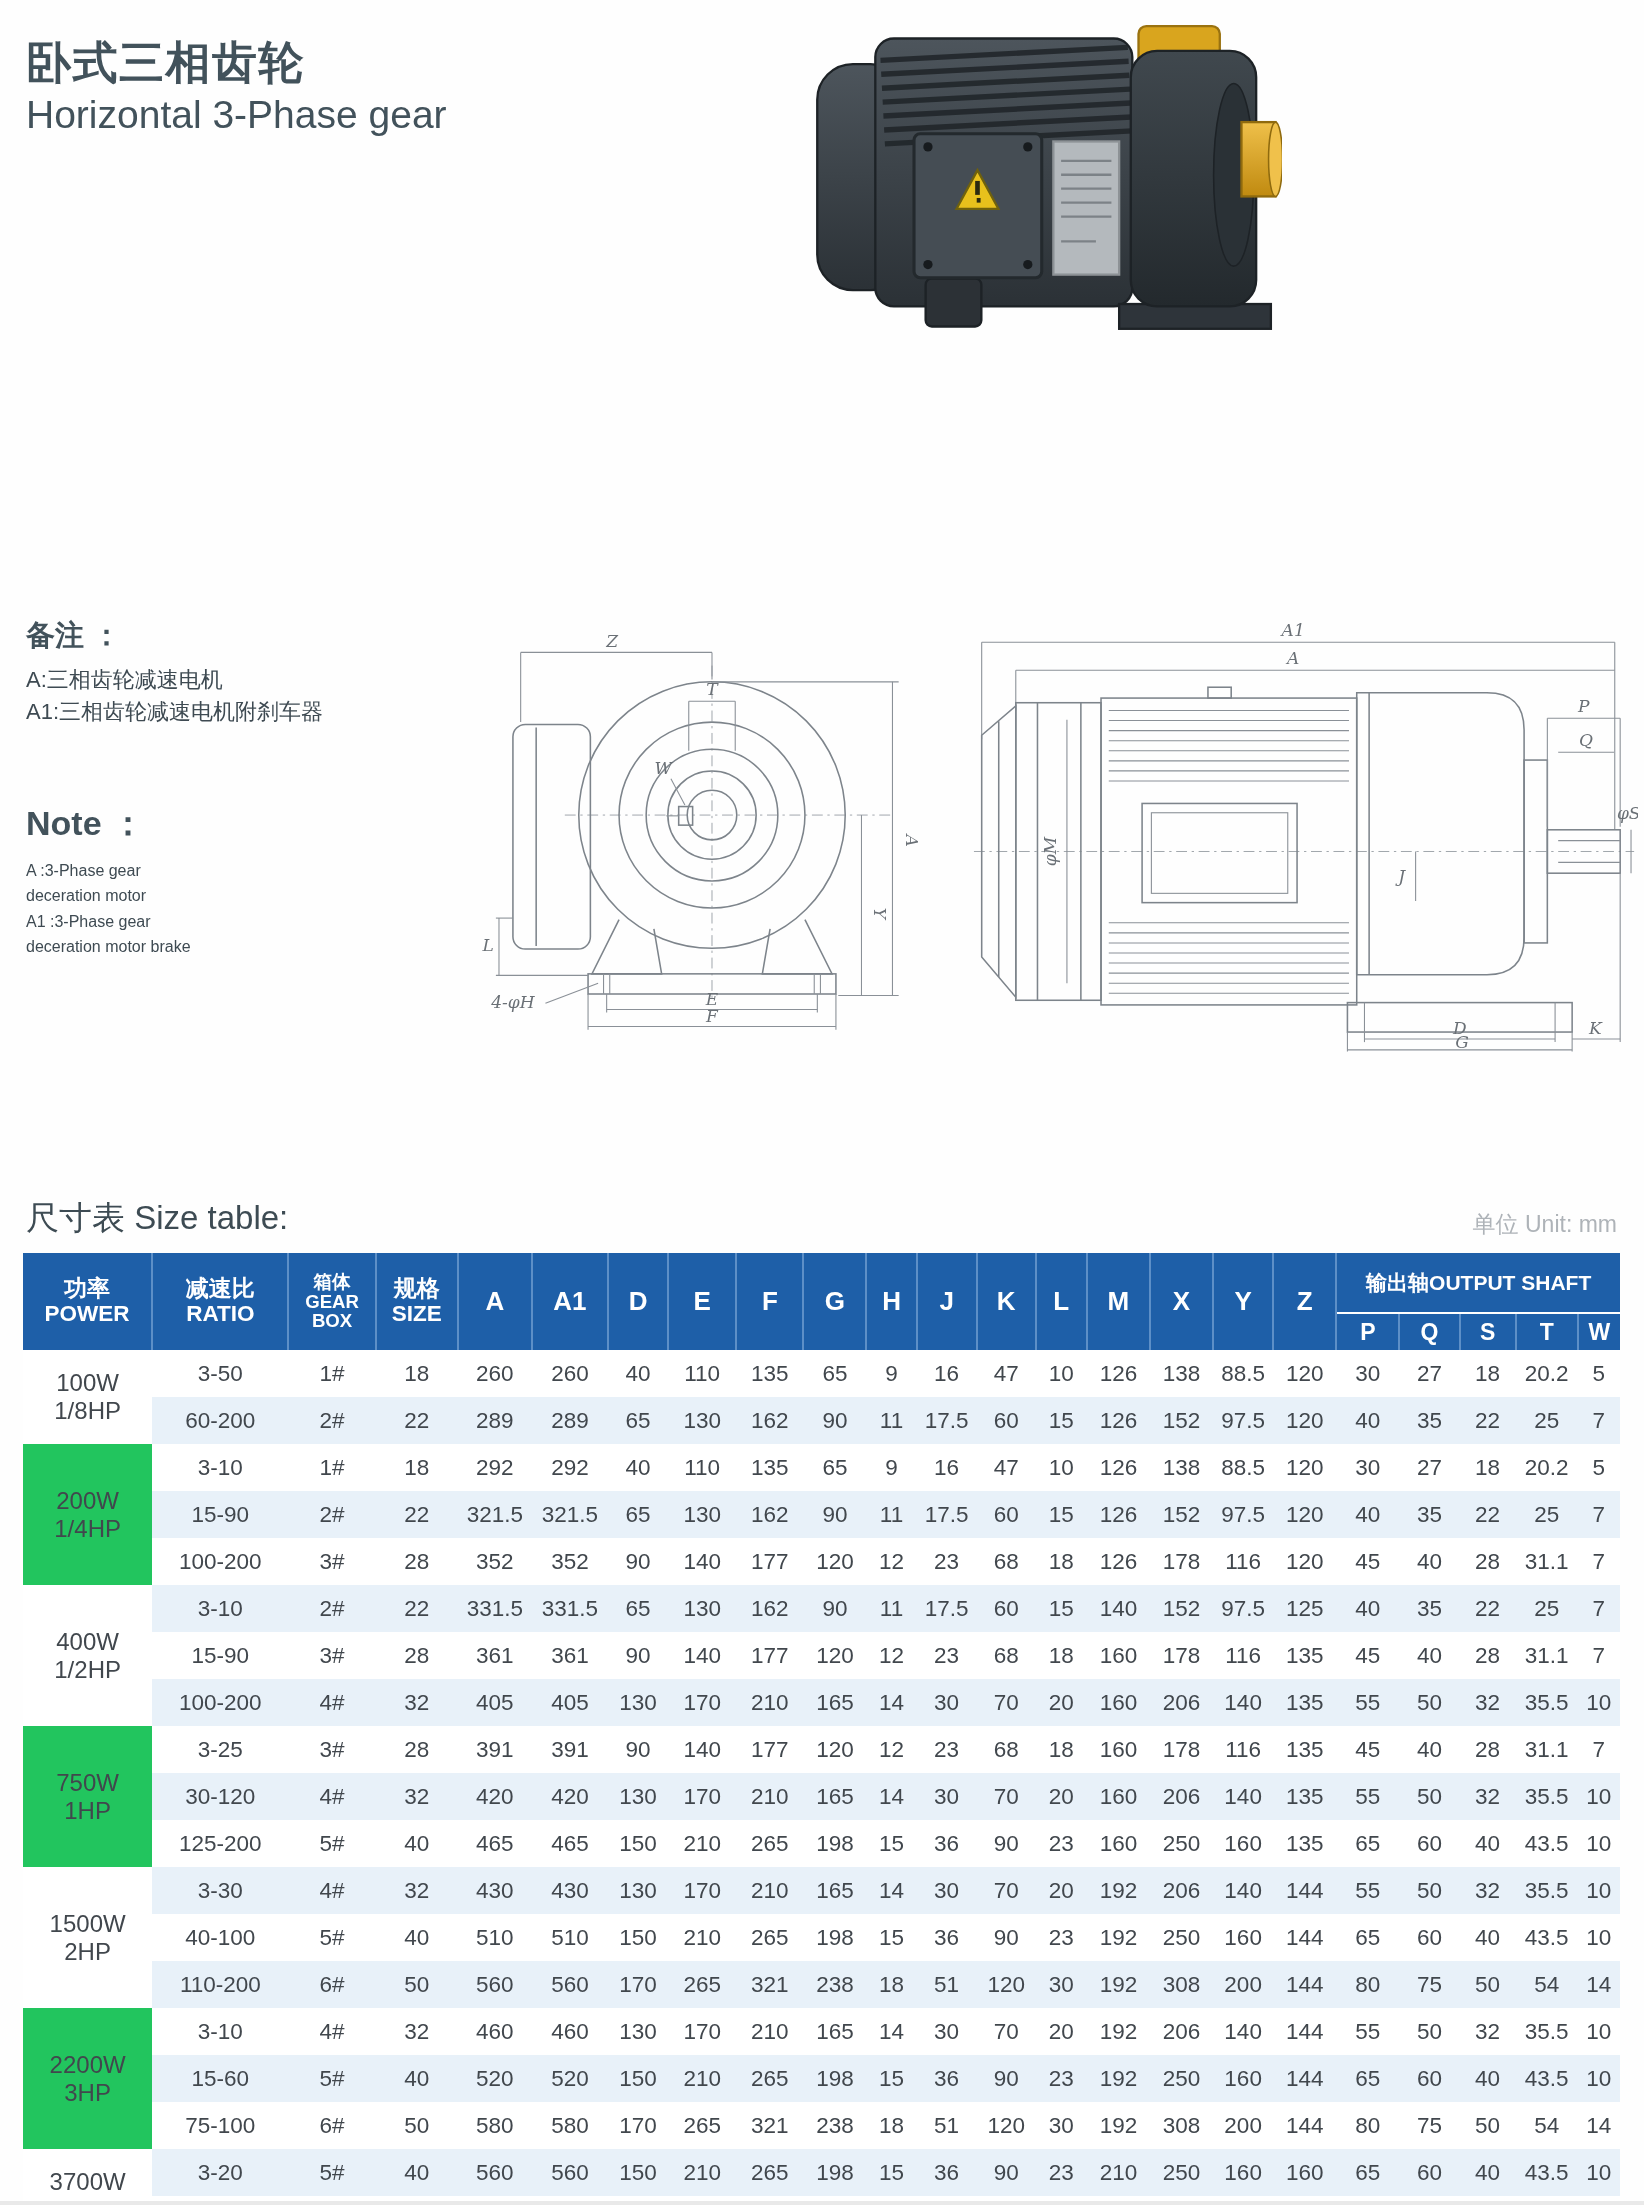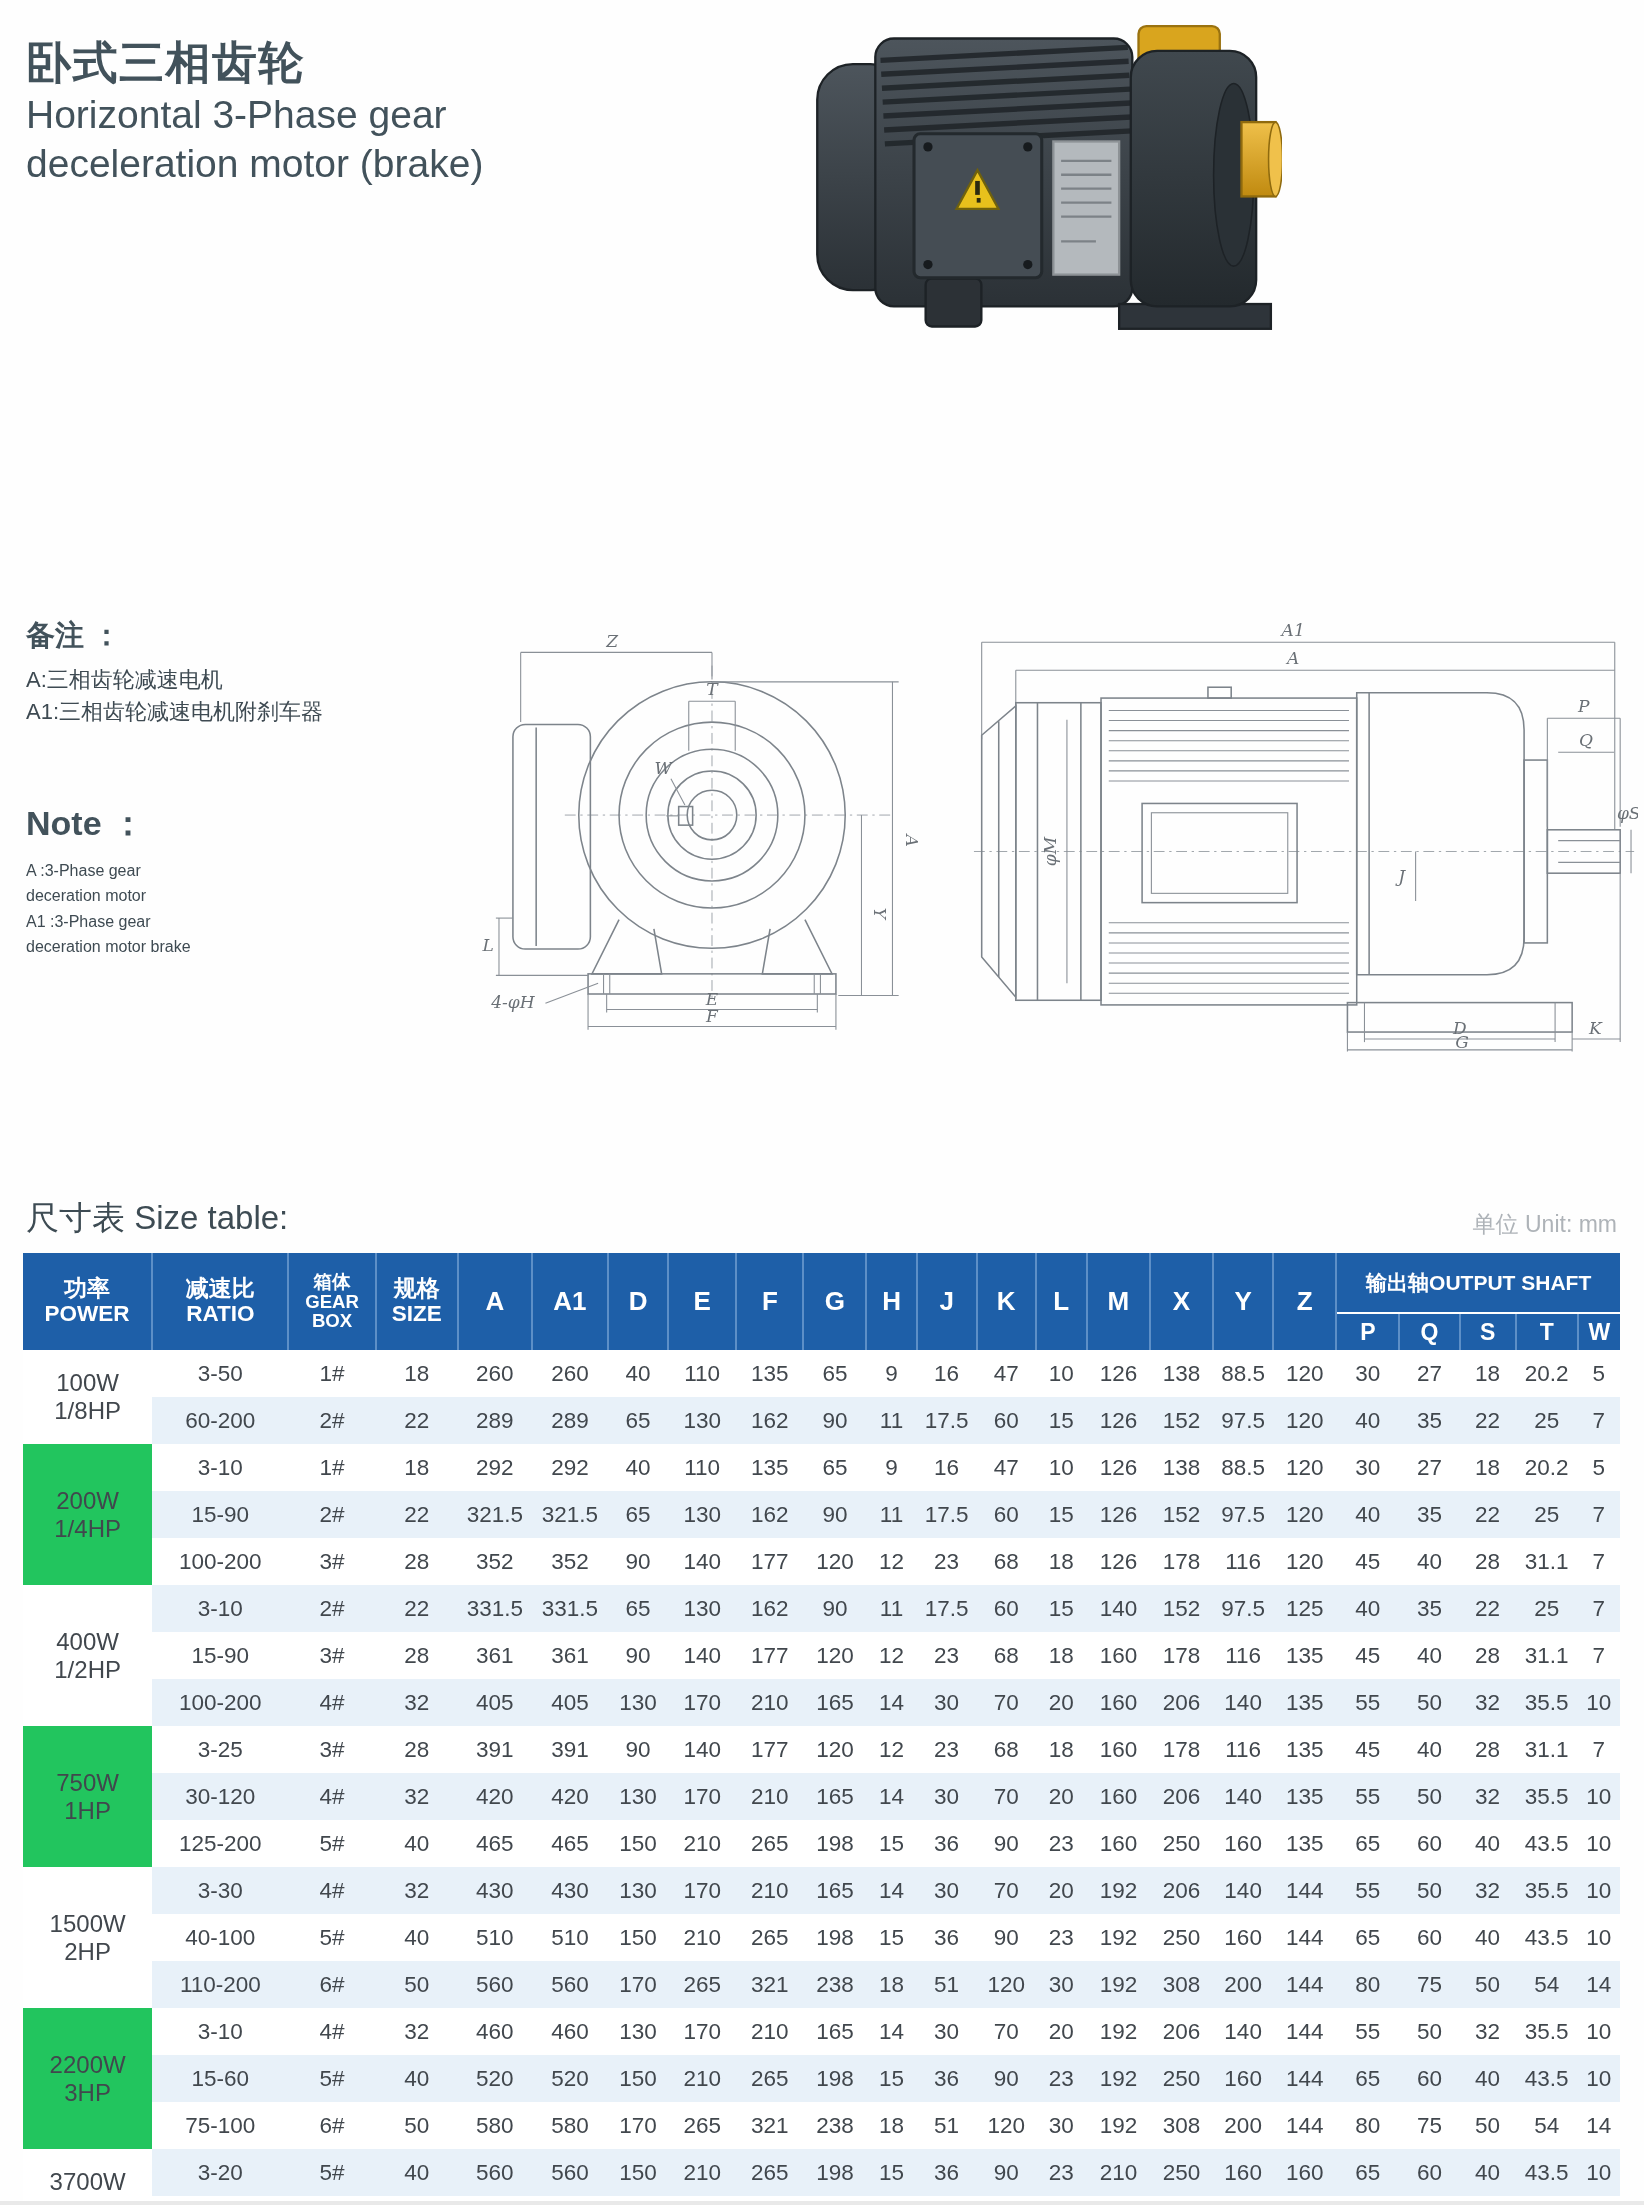--- a/index.html
+++ b/index.html
@@ -50,21 +50,20 @@
   .size-table td.power.galt{background:#22c55e;}
 </style>
 </head>
 <body>
 
 <div class="page">
 
   <div class="title-block">
     <div class="title-zh">卧式三相齿轮</div>
     <div class="title-en">Horizontal 3-Phase gear</div>
-    <div class="title-en">deceleration motor (brake)</div>
   </div>
 
   <div class="photo-wrap">
     <svg width="496" height="329" viewBox="0 0 640 425">
       <defs>
         <linearGradient id="bodyG" x1="0" y1="0" x2="0" y2="1">
           <stop offset="0" stop-color="#4d555c"></stop>
             <stop offset="1" stop-color="#2b3136"></stop>
         </linearGradient>
         <linearGradient id="gearG" x1="0" y1="0" x2="0" y2="1">

